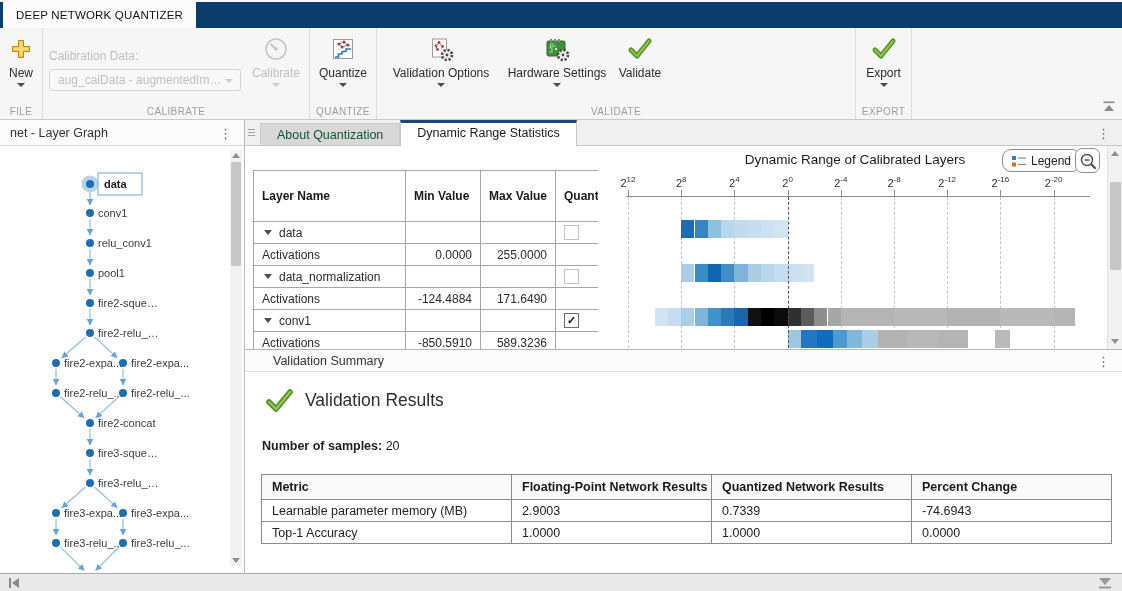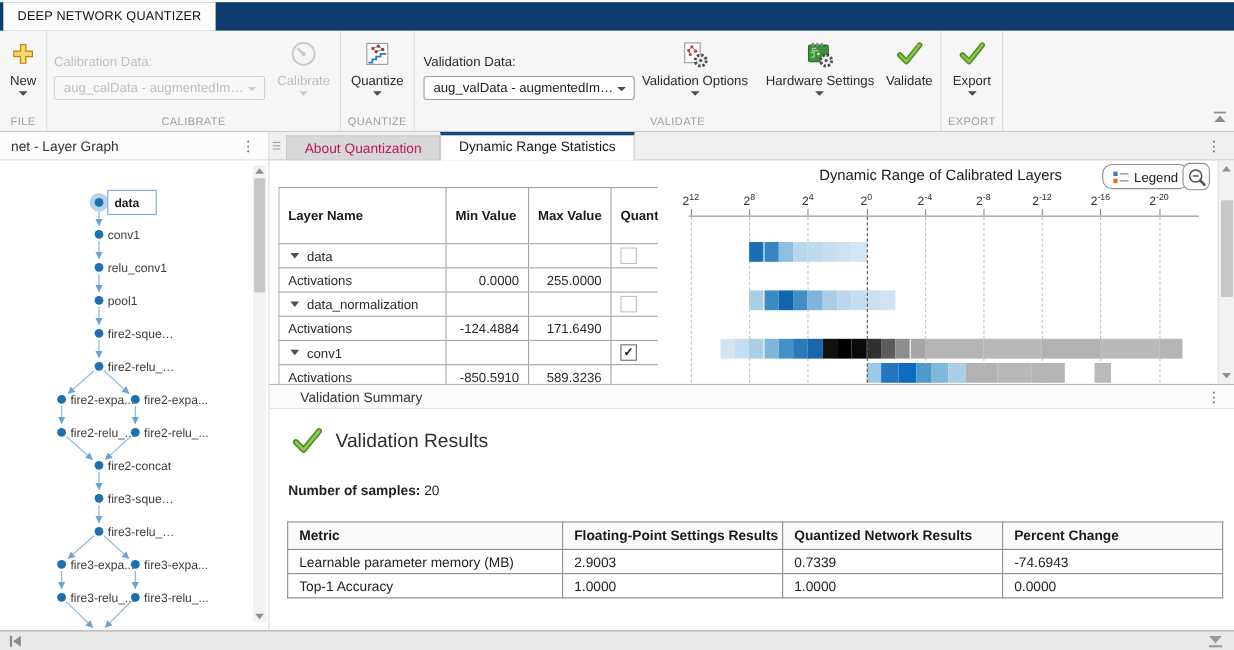--- a/index.html
+++ b/index.html
@@ -43,21 +43,21 @@
   .sarr.down{border-top:5px solid #8f8f8f}
 
   #right-pane{position:absolute;left:245px;top:120px;width:877px;height:453px;display:flex;flex-direction:column}
 
   
   #doc-tabbar{position:relative;height:26px;background:#f0f0f0;display:flex;align-items:flex-end}
   #doc-tabbar::after{content:"";position:absolute;left:0;right:0;bottom:0;height:1px;background:#c8c8c8}
   #tab-grip{width:8px;margin:0 4px 8px 3px}
   #tab-grip i{display:block;width:7px;height:1px;background:#9f9f9f;margin:2px 0}
   .dtab{padding:0 16px;font-size:12.5px;white-space:nowrap;box-sizing:border-box}
-  .dtab.inactive{height:23px;line-height:22px;background:#d8d8d8;border:1px solid #c9c9c9;border-bottom:none;color:#be185d}
+  .dtab.inactive{height:23px;line-height:22px;background:#d8d8d8;border:1px solid #c9c9c9;border-bottom:none;color:#14532d}
   .dtab.active{position:relative;z-index:1;height:26px;line-height:21px;background:#fff;border-top:3px solid #16477e;border-left:1px solid #c8c8c8;border-right:1px solid #c8c8c8;color:#1a1a1a}
 
   
   #doc-content{position:relative;height:203px;background:#fff;overflow:hidden}
   #stats-wrap{position:absolute;left:8px;top:24px;width:345px;height:179px;overflow:hidden}
   table.stats{border-collapse:collapse;table-layout:fixed;width:362px;font-size:12px}
   table.stats th{font-weight:bold;text-align:left;border:1px solid #a6a6a6;height:26px;box-sizing:border-box;padding:18px 8px;background:#fff;white-space:nowrap;overflow:hidden;color:#1a1a1a}
   table.stats td{border:1px solid #a6a6a6;height:22px;box-sizing:border-box;padding:1px 8px;white-space:nowrap;overflow:hidden;color:#2a2a2a}
   td.num{text-align:right}
   .tri{display:inline-block;width:0;height:0;border-left:4px solid transparent;border-right:4px solid transparent;border-top:5px solid #4e4e4e;margin:0 7px 1px 2px;vertical-align:middle}
@@ -164,27 +164,20 @@
         </div>
         <div class="tlabel">Quantize</div>
         <div class="tarrow">
             <div class="arr"></div>
           </div>
       </div>
       <div class="tsec-label">QUANTIZE</div>
     </div>
 
     <div class="tsec" style="width:479px;padding-left:8px">
-      <div class="cgroup">
-        <div class="glabel">Validation Data:</div>
-        <div class="combo">
-          <span>aug_valData - augmentedIm…</span>
-          <div class="arr"></div>
-        </div>
-      </div>
       <div class="tbtn" style="width:112px">
         <div class="ticon">
           <svg width="27" height="27" viewBox="0 0 27 27">
               <rect x="4.5" y="3" width="14" height="18" fill="#fff" stroke="#9a9a9a"></rect>
               <line x1="8" y1="10" x2="11" y2="6.5" stroke="#b0413a" stroke-width=".9"></line>
               <line x1="11" y1="6.5" x2="14.5" y2="10.5" stroke="#b0413a" stroke-width=".9"></line>
               <line x1="8" y1="10" x2="9.5" y2="13.5" stroke="#b0413a" stroke-width=".9"></line>
               <circle cx="8" cy="10" r="1.4" fill="#b0413a"></circle>
               <circle cx="11" cy="6.5" r="1.4" fill="#b0413a"></circle>
               <circle cx="14.5" cy="10.5" r="1.4" fill="#b0413a"></circle>
@@ -537,21 +530,21 @@
       <table class="vtable">
         <colgroup>
             <col style="width:250px">
             <col style="width:200px">
             <col style="width:200px">
             <col style="width:200px">
           </colgroup>
         <thead>
             <tr id="vtable-head">
               <th>Metric</th>
-              <th>Floating-Point Settings Results</th>
+              <th>Floating-Point Network Results</th>
               <th>Quantized Network Results</th>
               <th>Percent Change</th>
             </tr>
           </thead>
         <tbody id="vtable-body">
             <tr>
               <td>Learnable parameter memory (MB)</td>
               <td>2.9003</td>
               <td>0.7339</td>
               <td>-74.6943</td>

